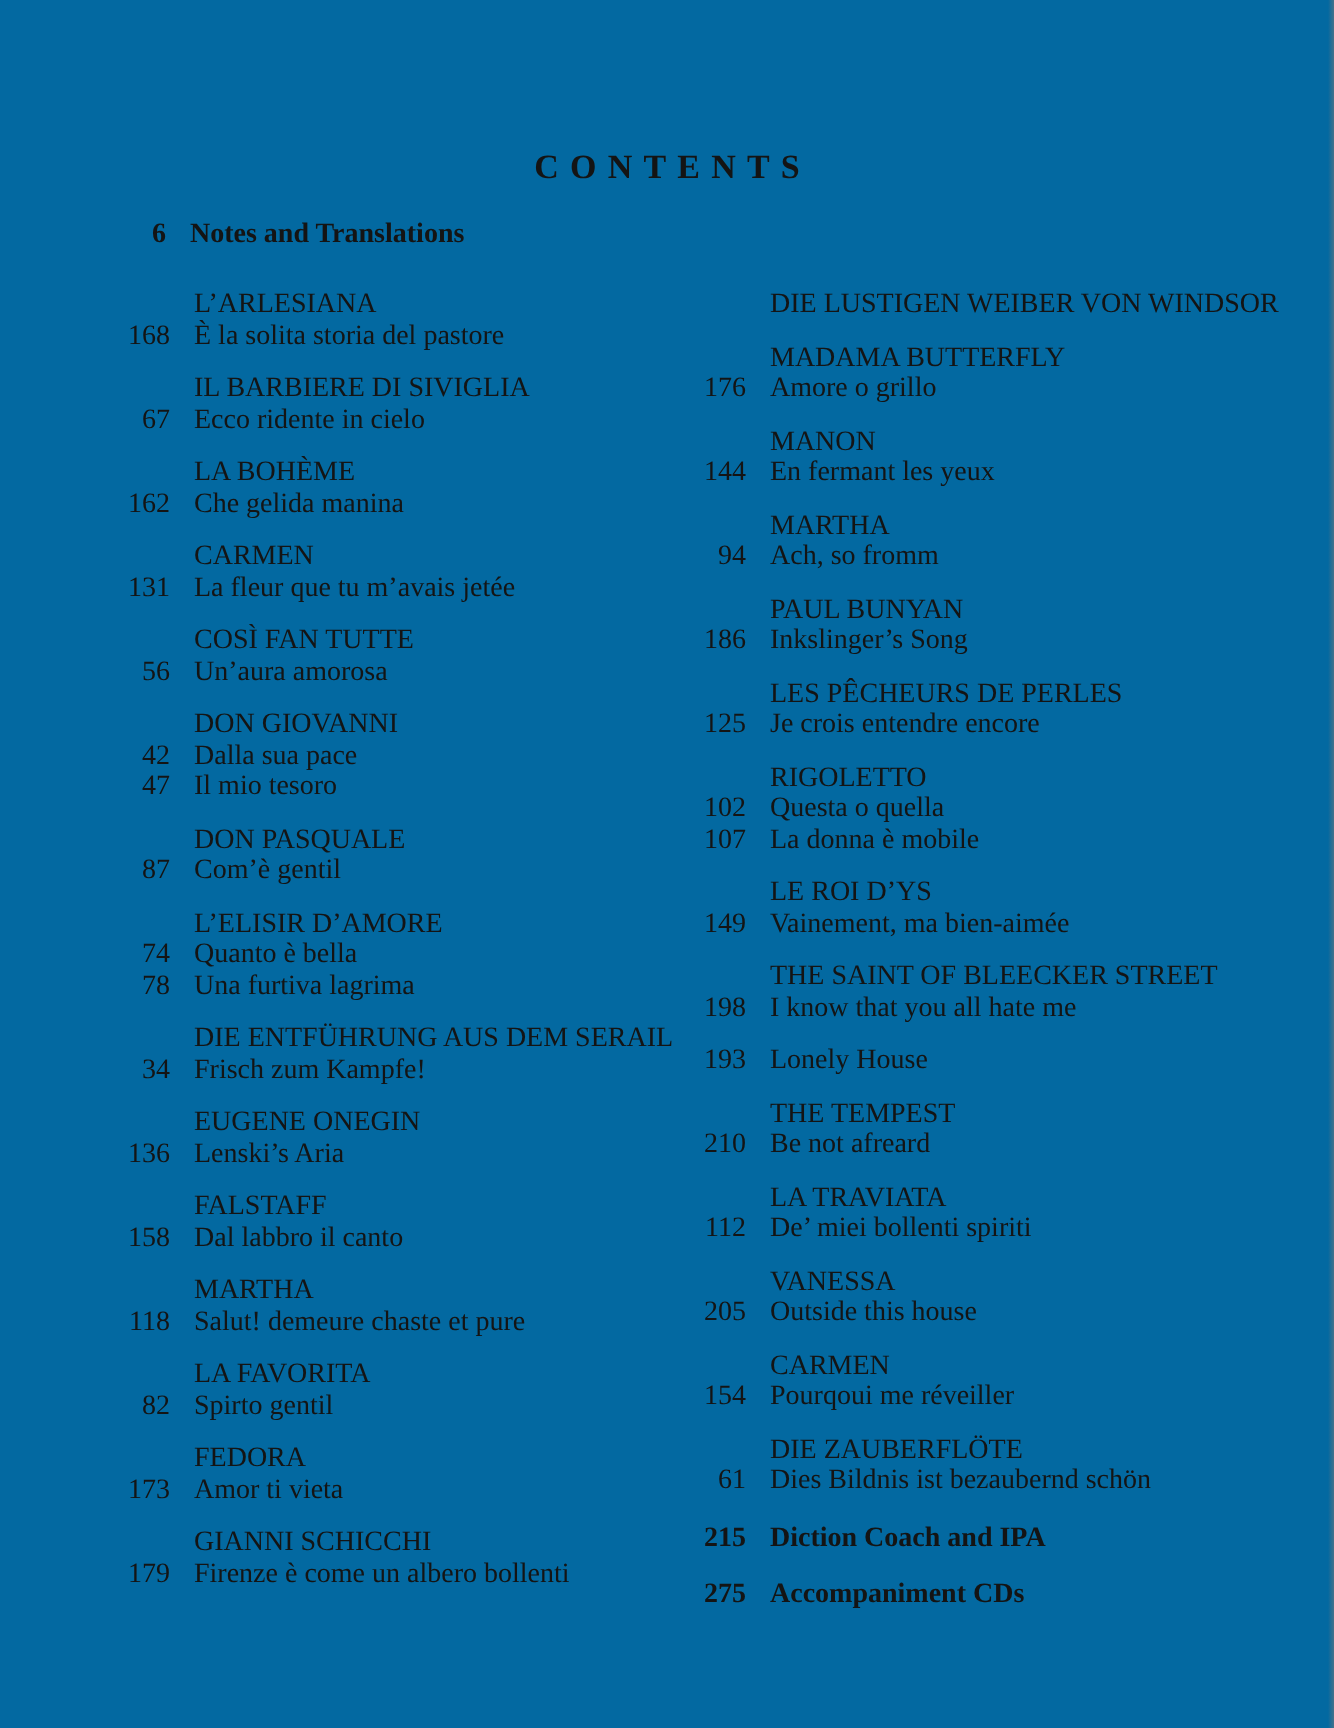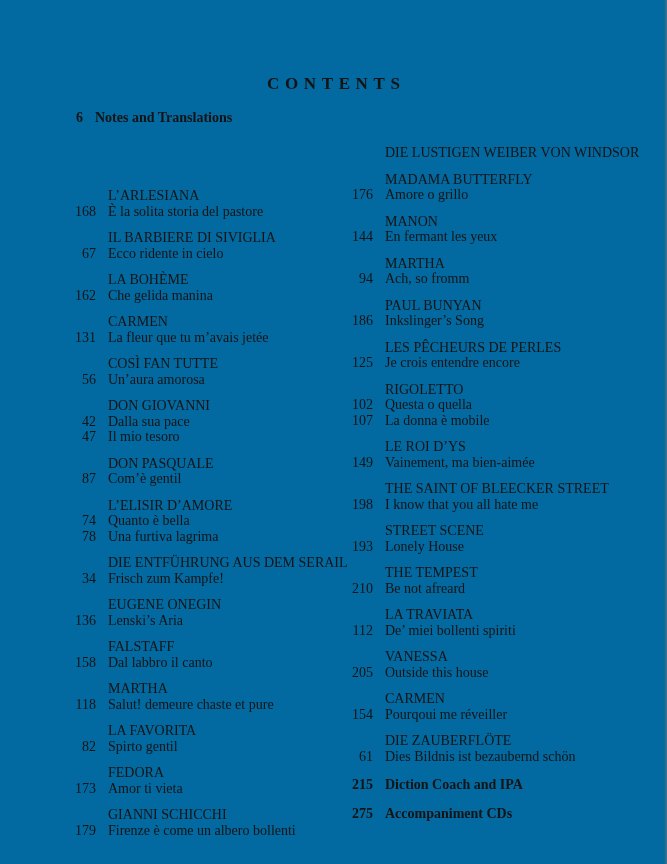--- a/index.html
+++ b/index.html
@@ -39,21 +39,21 @@
     font-weight: bold;
     font-size: 14px;
     line-height: 15.5px;
   }
   .col {
     position: absolute;
     top: 145px;
     font-size: 14px;
     line-height: 15.5px;
   }
-  #col-left  { left: 43px;  width: 300px; margin-top: 43px; }
+  #col-left  { left: 32px;  width: 300px; }
   #col-right { left: 320px; width: 340px; }
   .group { margin-bottom: 11px; }
   .line { display: flex; }
   .num {
     flex: none;
     width: 53px;
     text-align: right;
     white-space: pre;
   }
   .txt { margin-left: 12px; white-space: nowrap; }
@@ -319,24 +319,20 @@
           <span class="num"></span>
           <span class="txt opera">THE SAINT OF BLEECKER STREET</span>
         </div>
         <div class="line">
           <span class="num">198</span>
           <span class="txt">I know that you all hate me</span>
         </div>
       </div>
       <div class="group">
         <div class="line">
-          <span class="num"></span>
-          <span class="txt opera">STREET SCENE</span>
-        </div>
-        <div class="line">
           <span class="num">193</span>
           <span class="txt">Lonely House</span>
         </div>
       </div>
       <div class="group">
         <div class="line">
           <span class="num"></span>
           <span class="txt opera">THE TEMPEST</span>
         </div>
         <div class="line">

